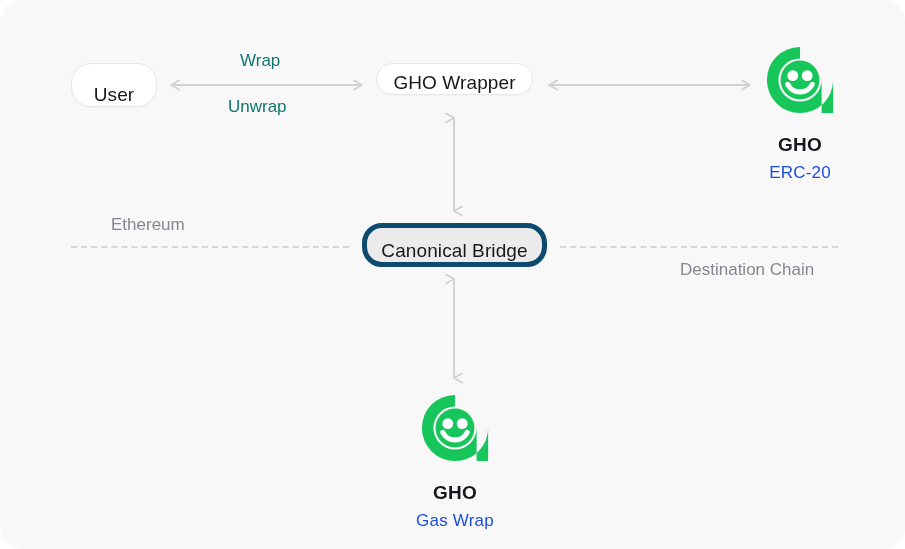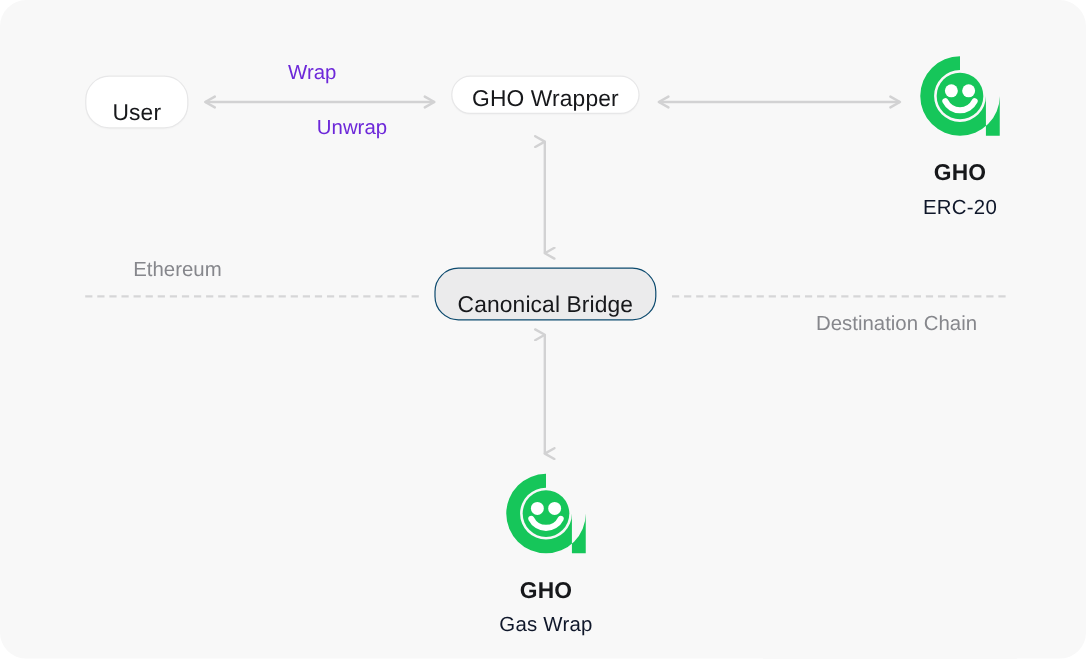--- a/index.html
+++ b/index.html
@@ -35,44 +35,44 @@
     letter-spacing: .1px;
     white-space: nowrap;
   }
   .node-white {
     background: #ffffff;
     border: 1px solid #e7e7e8;
     box-shadow: 0 1px 1px rgba(0,0,0,0.025);
   }
   .node-grey {
     background: #ebebec;
-    border: 1px solid #0c4a6e;
+    border: 5px solid #0c4a6e;
   }
 
   #user-box        { left: 71px;  top: 63px;  width: 86px;  height: 44px; }
   #wrapper-box     { left: 376px; top: 63px;  width: 157px; height: 32px; }
   #bridge-box      { left: 362px; top: 223px; width: 185px; height: 44px; }
 
   
   #arrow-layer {
     position: absolute;
     left: 0; top: 0;
     width: 905px; height: 549px;
     pointer-events: none;
   }
 
   
   .edge-label {
     position: absolute;
     font-size: 17px;
-    color: #6d28d9;
+    color: #0f766e;
     white-space: nowrap;
   }
   #wrap-label   { left: 240px; top: 51px; }
-  #unwrap-label { left: 228px; top: 97px; margin-left: 36px; }
+  #unwrap-label { left: 228px; top: 97px; }
 
   
   .chain-label {
     position: absolute;
     font-size: 17px;
     color: #86878c;
     white-space: nowrap;
   }
   #ethereum-label    { left: 71px;  top: 215px; margin-left: 40px; }
   #destination-label { left: 680px; top: 260px; }
@@ -101,21 +101,21 @@
   .token-name {
     margin-top: 18px;
     font-size: 19px;
     font-weight: 600;
     color: #17181b;
     letter-spacing: .2px;
   }
   .token-sub {
     margin-top: 7px;
     font-size: 17px;
-    color: #0f172a;
+    color: #1d4ed8;
     letter-spacing: .2px;
   }
 </style>
 </head>
 <body>
 
 <div id="canvas">
 
   <svg id="arrow-layer" viewBox="0 0 905 549" xmlns="http://www.w3.org/2000/svg">
     <defs>

